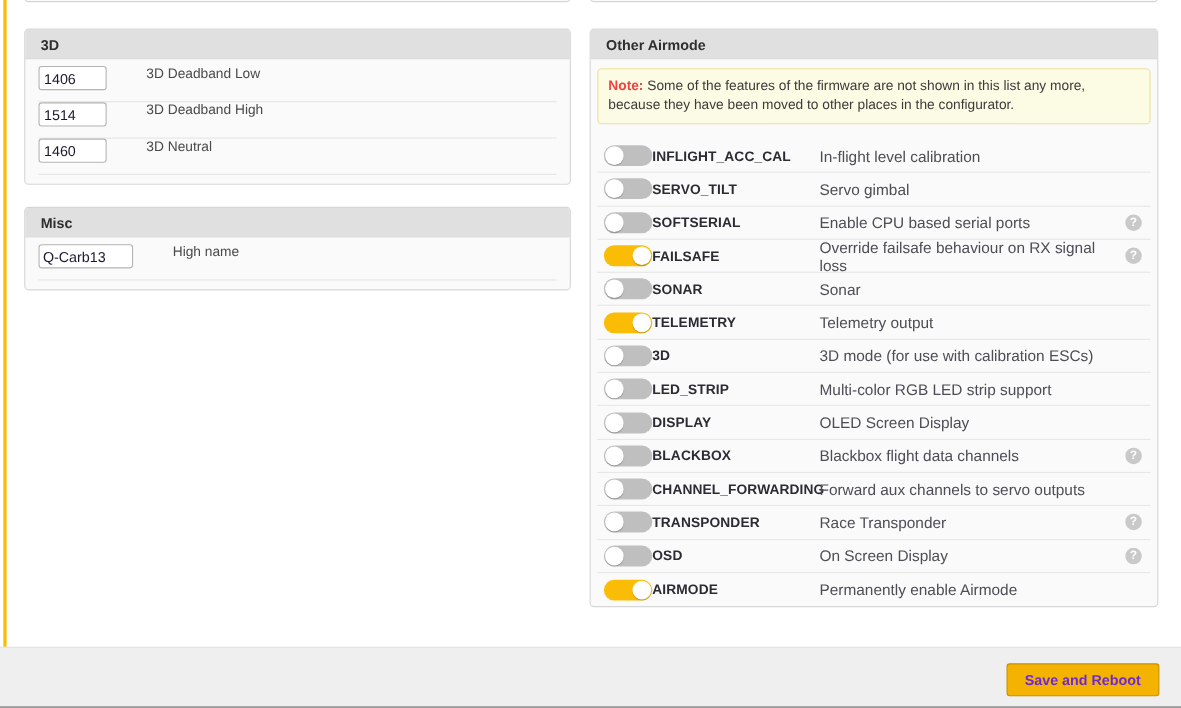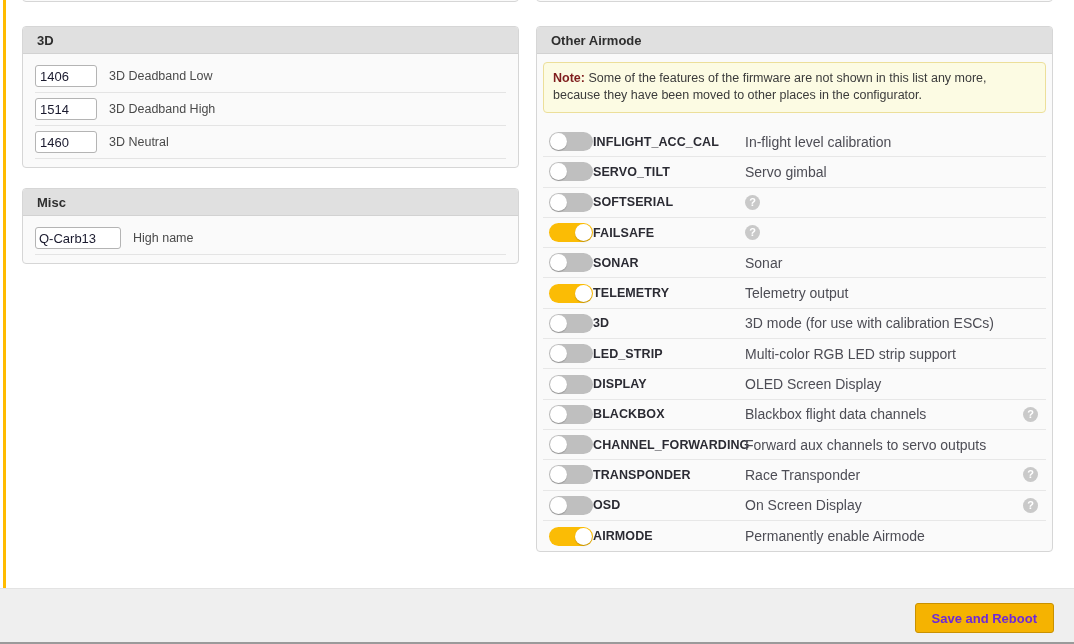--- a/index.html
+++ b/index.html
@@ -58,23 +58,23 @@
     padding: 0 0 0 14px;
     font-weight: bold;
     font-size: 13px;
     color: #2e2e2e;
   }
   .panel-body { padding: 6px 12px 8px 12px; }
 
   
   .field-row {
     display: flex;
-    align-items: center;
     height: 33px;
     border-bottom: 1px solid #e4e4e4;
+    gap: 24px;
   }
   .field-row:last-child { border-bottom: 1px solid #e4e4e4; }
   input.num {
     width: 62px;
     height: 22px;
     font-family: "Liberation Sans", sans-serif;
     font-size: 13px;
     color: #1a1a2e;
     padding: 1px 2px 1px 4px;
     border: 1px solid #b4b4b4;
@@ -102,21 +102,21 @@
   .note {
     margin: 8px 6px 14px 6px;
     background: #fcfbe3;
     border: 1px solid #ecdf9a;
     border-radius: 4px;
     padding: 7px 9px 8px 9px;
     font-size: 12.5px;
     line-height: 17px;
     color: #3b3b3b;
   }
-  .note b { color: #7f1d1d; }
+  .note b { color: #ef4444; }
 
   
   .feat-list { padding: 0 6px; }
   .feat-row {
     display: flex;
     align-items: center;
     height: 30.3px;
     border-bottom: 1px solid #e7e7e7;
     position: relative;
   }
@@ -253,27 +253,29 @@
           </div>
           <div class="feat-name">SERVO_TILT</div>
           <div class="feat-desc">Servo gimbal</div>
           <div class="help-spacer"></div>
         </div>
         <div class="feat-row">
           <div class="toggle">
             <div class="knob"></div>
           </div>
           <div class="feat-name">SOFTSERIAL</div>
+          <div class="feat-desc">Enable CPU based serial ports</div>
           <div class="help-icon">?</div>
         </div>
         <div class="feat-row">
           <div class="toggle on">
             <div class="knob"></div>
           </div>
           <div class="feat-name">FAILSAFE</div>
+          <div class="feat-desc">Override failsafe behaviour on RX signal loss</div>
           <div class="help-icon">?</div>
         </div>
         <div class="feat-row">
           <div class="toggle">
             <div class="knob"></div>
           </div>
           <div class="feat-name">SONAR</div>
           <div class="feat-desc">Sonar</div>
           <div class="help-spacer"></div>
         </div>

